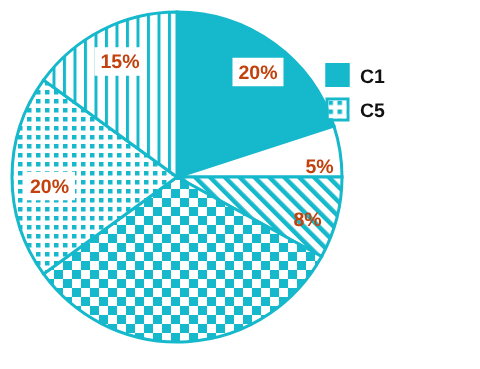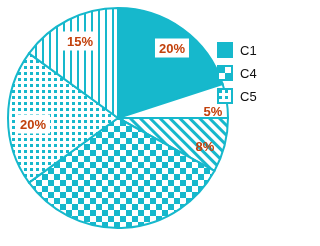--- a/index.html
+++ b/index.html
@@ -40,21 +40,21 @@
     height:16px;
   }
   .swatch{
     width:16px;height:16px;
     box-sizing:border-box;
     border:2px solid #16b8cc;
     flex:0 0 auto;
   }
   .legend-text{
     font-size:13px;
-    font-weight:normal;
+    font-weight:bold;
     color:#111111;
     line-height:1;
   }
 </style>
 </head>
 <body>
 
 <div id="chart-root">
 
   <svg class="pie" width="283" height="246" viewBox="0 0 283 246">
@@ -95,27 +95,19 @@
   <div class="slice-label" style="left:80px;top:41px;">15%</div>
 
   <div id="legend">
       <div class="legend-row">
         <div class="swatch" style="background: rgb(22, 184, 204);"></div>
         <span class="legend-text">C1</span>
       </div>
       <div class="legend-row">
         <div class="swatch">
           <svg width="12" height="12" style="display: block;">
-            <rect width="12" height="12" fill="url(#pat-checkerboard)"></rect>
-          </svg>
-        </div>
-        <span class="legend-text">C4</span>
-      </div>
-      <div class="legend-row">
-        <div class="swatch">
-          <svg width="12" height="12" style="display: block;">
             <rect width="12" height="12" fill="url(#pat-dots)"></rect>
           </svg>
         </div>
         <span class="legend-text">C5</span>
       </div>
     </div>
 </div>
 
 </body></html>

